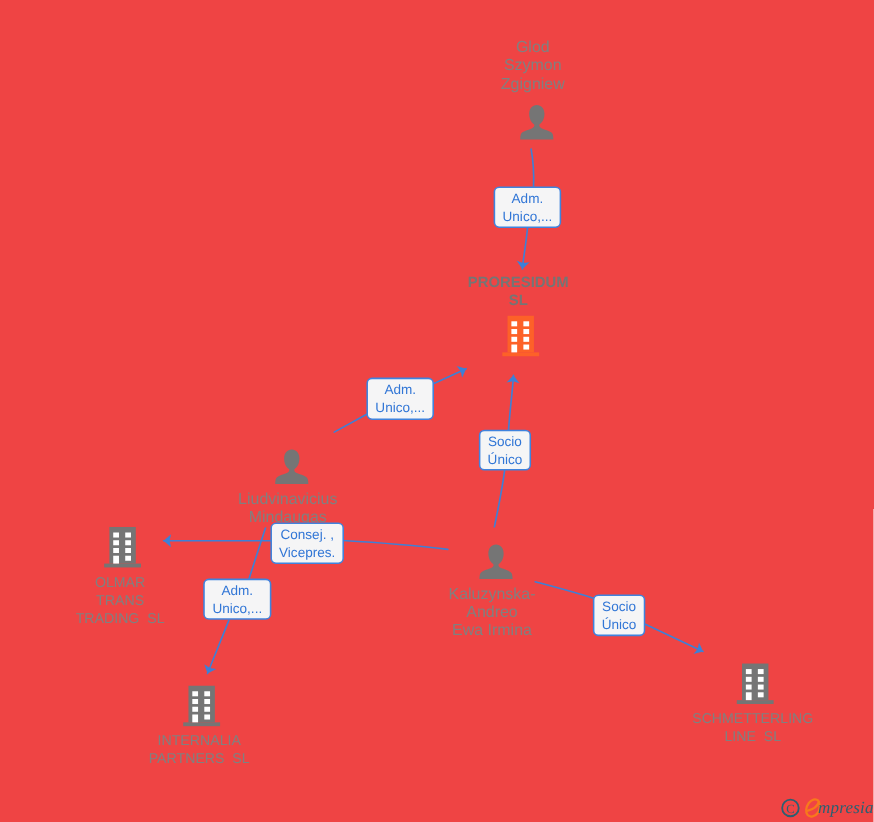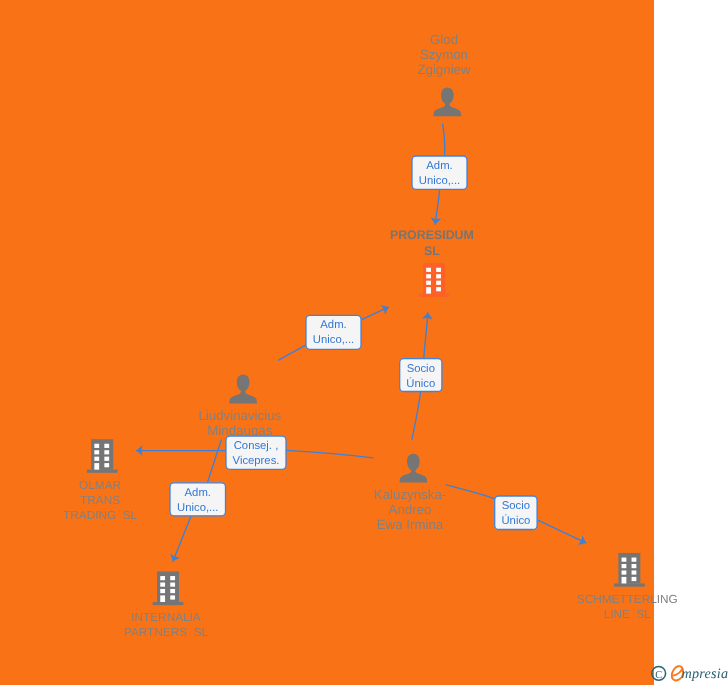--- a/index.html
+++ b/index.html
@@ -1,21 +1,21 @@
 <!DOCTYPE html>
 <html><head>
 <meta charset="utf-8">
 <title>PRORESIDUM SL - relationship graph</title>
 <style>
   html,body{margin:0;padding:0;background:#fff;}
   body{width:728px;height:685px;overflow:hidden;
        font-family:"Liberation Sans",sans-serif;
        -webkit-font-smoothing:antialiased;
        text-rendering:geometricPrecision;}
-  #stage{position:relative;width:654px;height:685px;background:#f97316;}
+  #stage{position:relative;width:728px;height:685px;background:#ef4444;}
   svg{display:block;}
 
   
   .nodelabel{fill:#808080;font-size:13.3px;font-family:"Liberation Sans",sans-serif;text-anchor:middle;}
   .nodelabel.company{font-size:11.8px;}
   .nodelabel.main{fill:#757575;font-weight:bold;font-size:12.4px;}
 
   
   .edgelabel{fill:#3176d6;font-size:11.3px;font-family:"Liberation Sans",sans-serif;text-anchor:middle;}
   .ebox{fill:#f5f5f6;stroke:#3f83de;stroke-width:1.3;}

